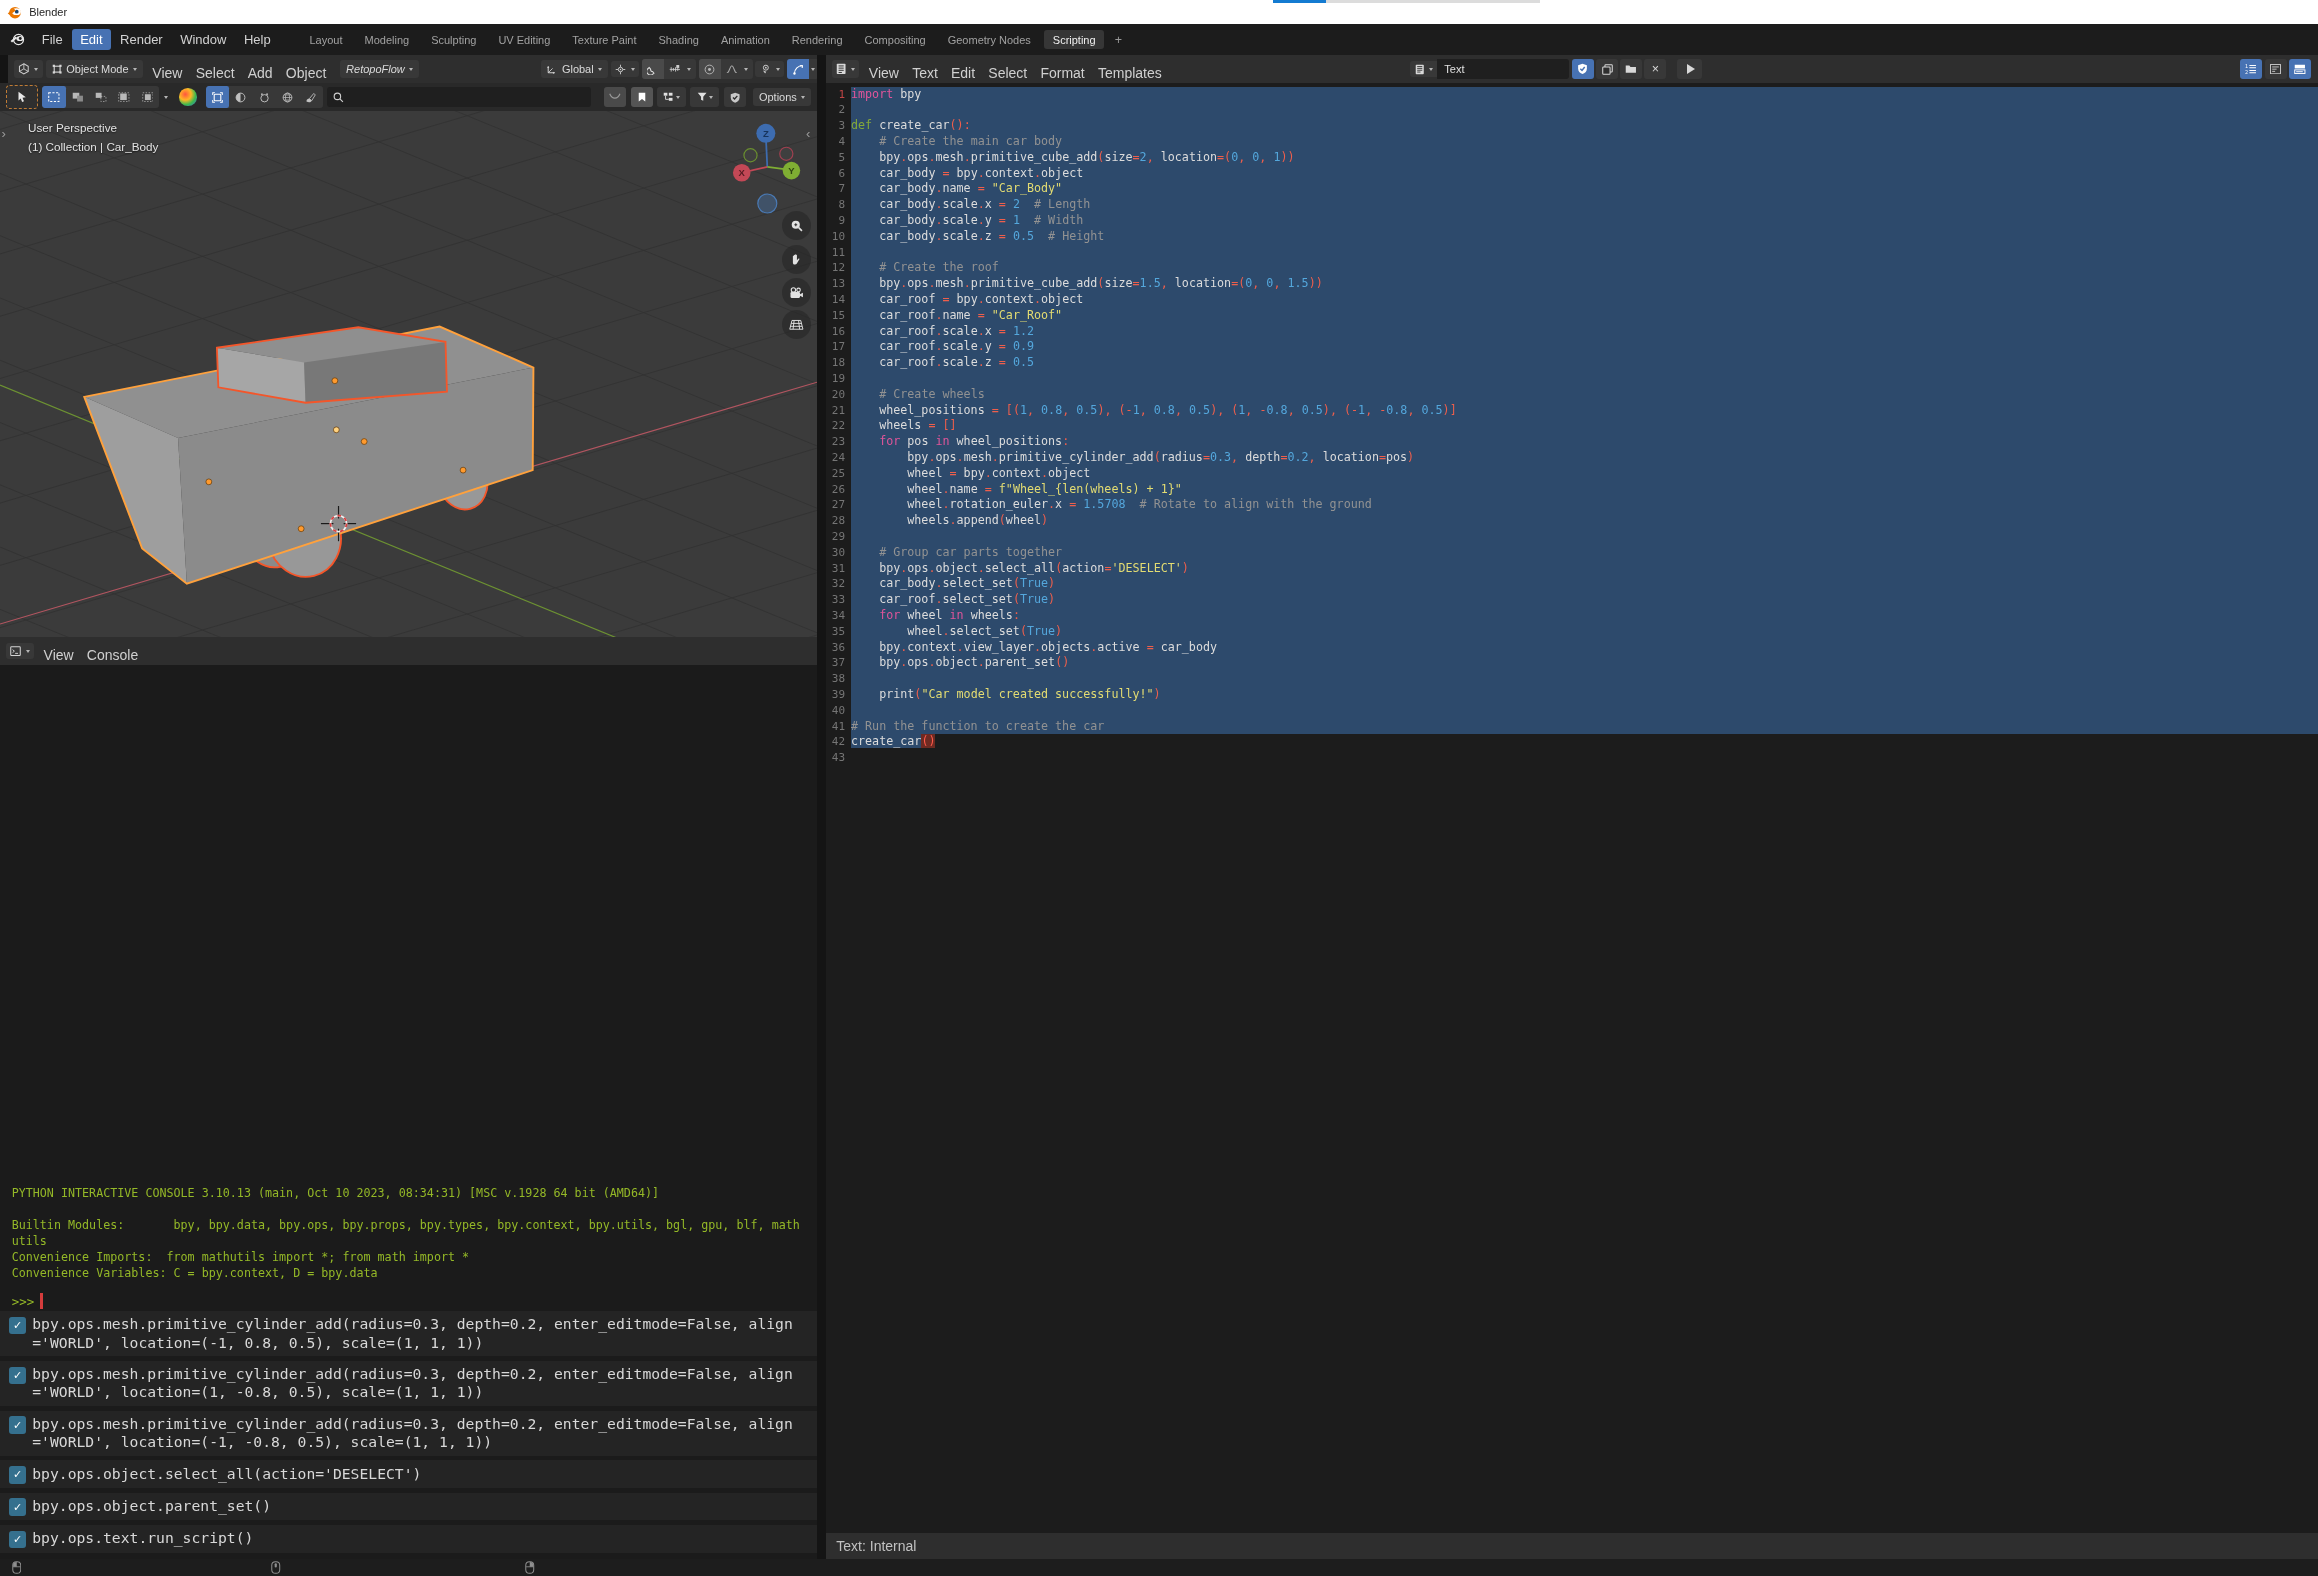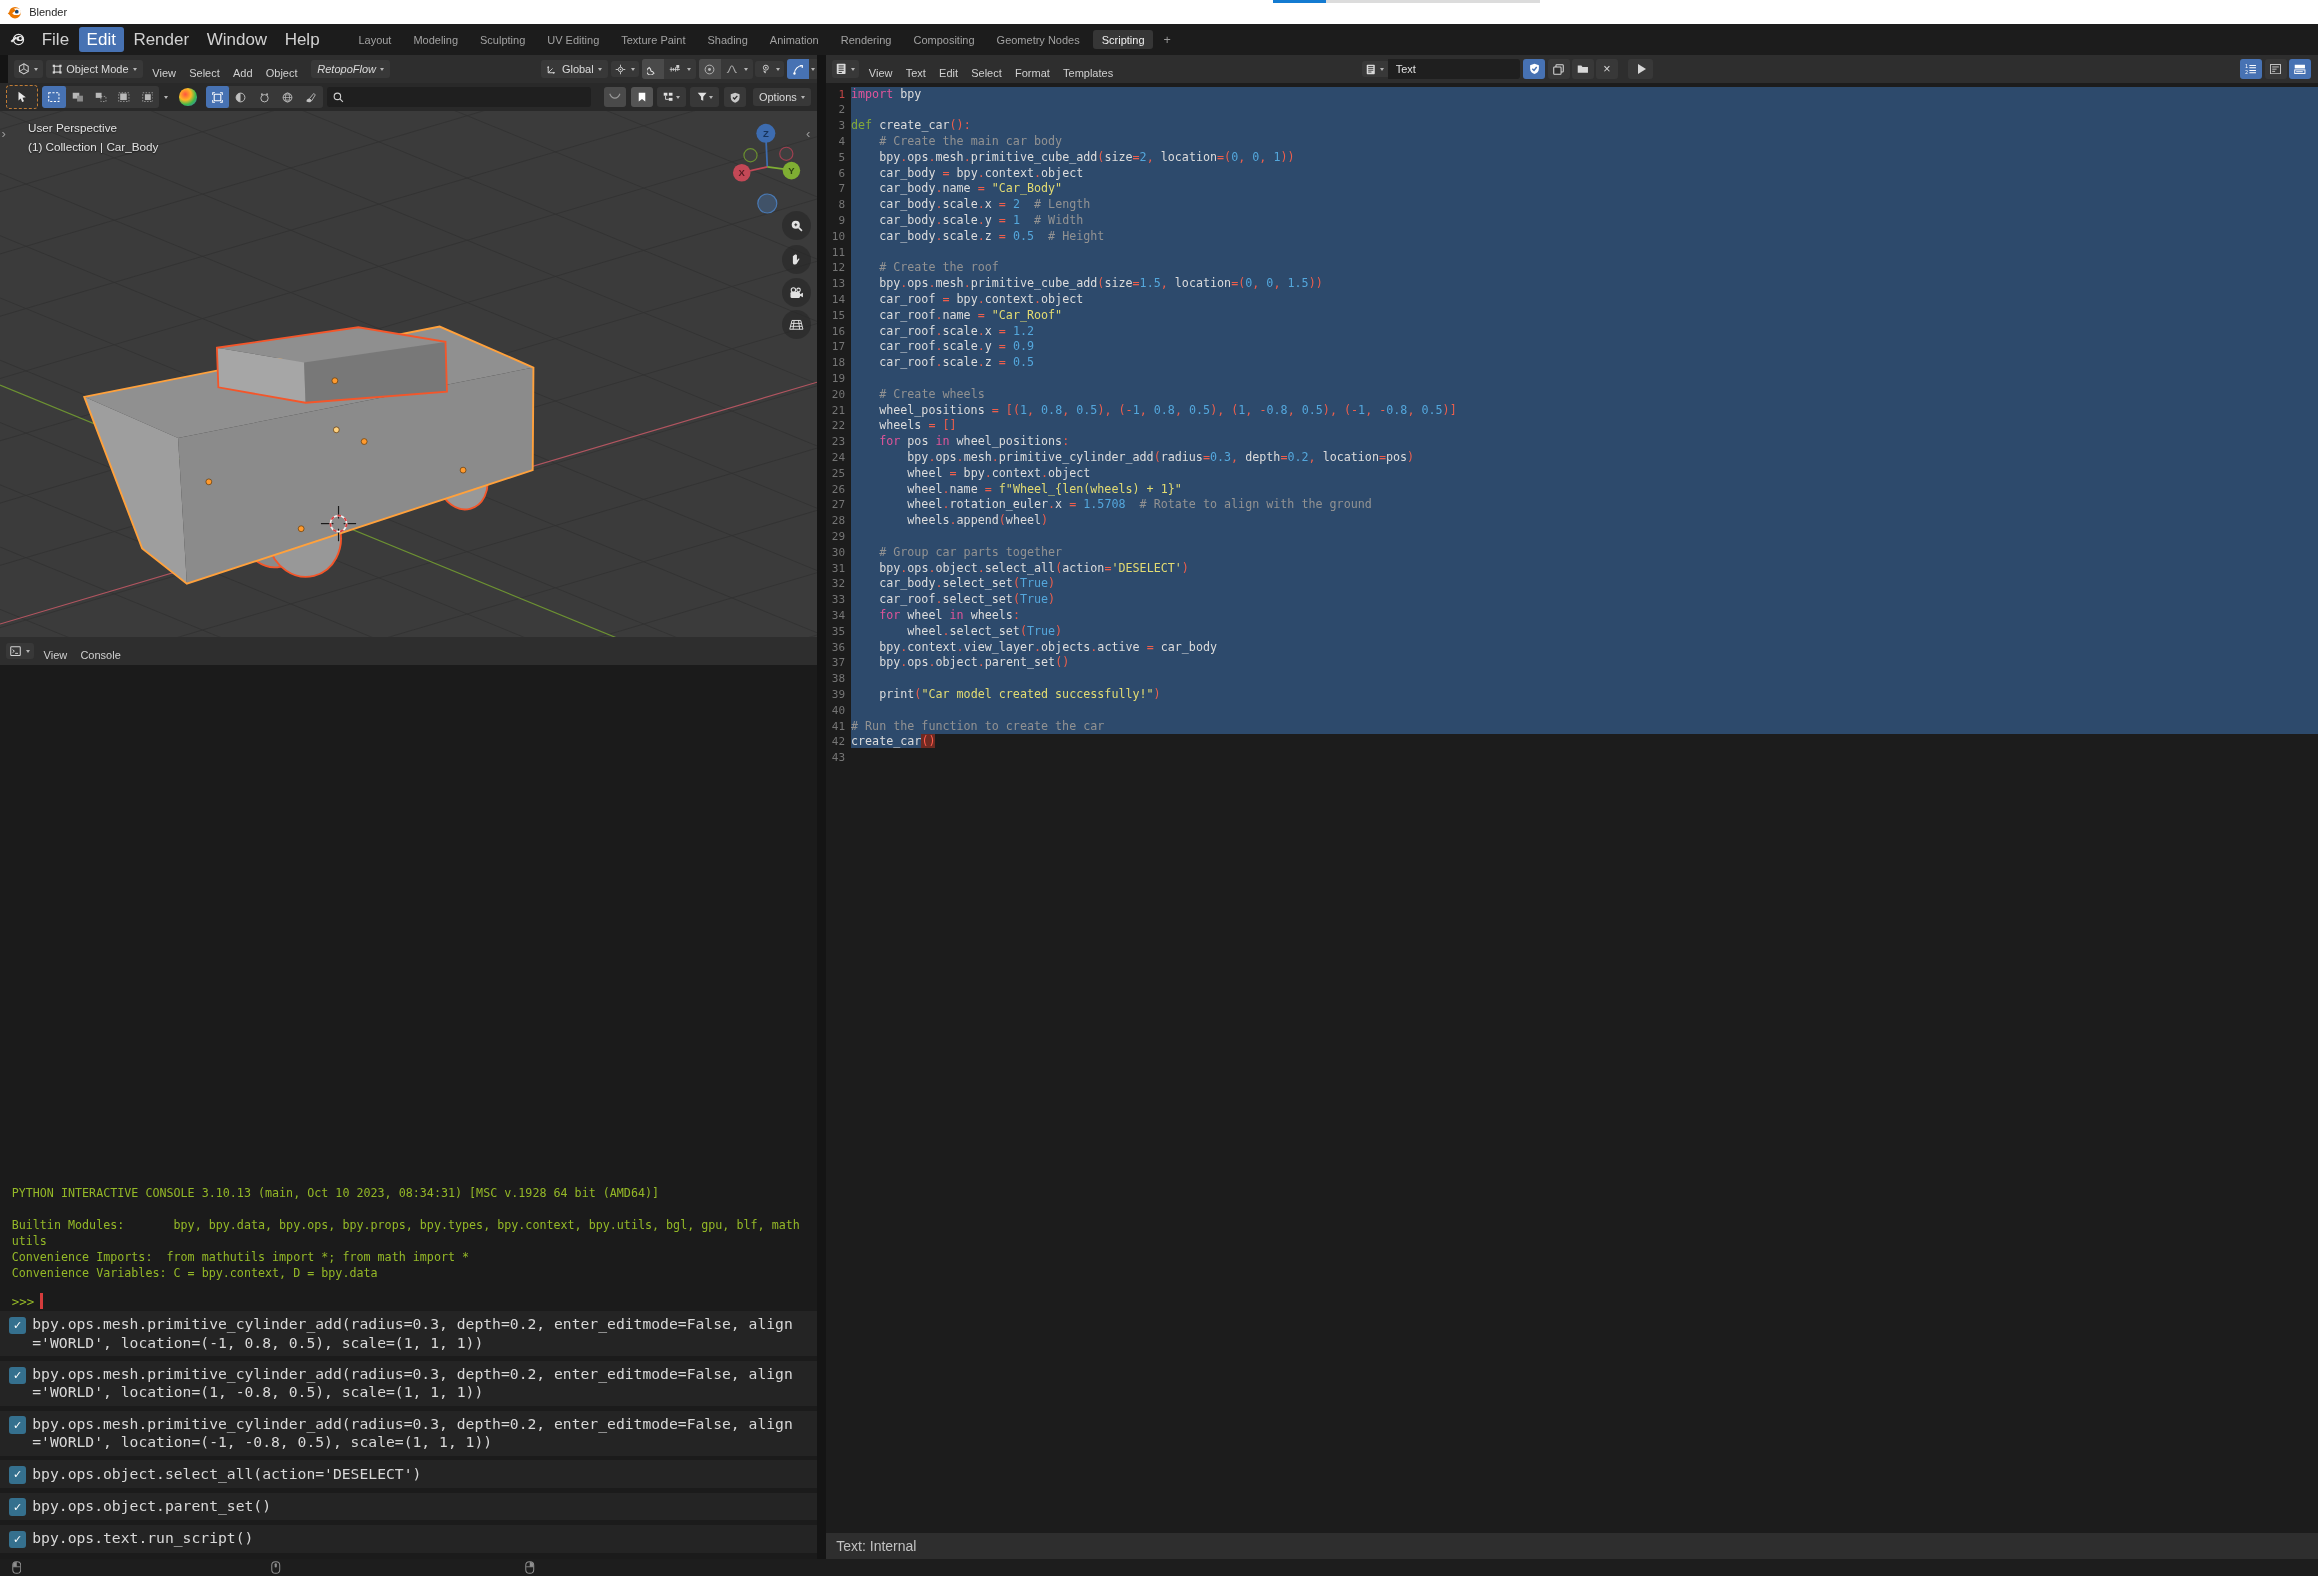--- a/index.html
+++ b/index.html
@@ -8,33 +8,33 @@
   #stage { position:relative; width:2319px; height:1577px; }
 
   
   #titlebar { left:0; top:0; width:2319px; height:24px; background:#ffffff; display:flex; align-items:center; padding-left:7.3px; gap:5.9px; }
   #titlebar .t { font-size:11px; color:#1f1f1f; }
   #progress-track { left:1273px; top:0; width:267px; height:2.9px; background:#dcdcdc; }
   #progress-fill { width:53px; height:2.9px; background:#147bd1; }
 
   
   #menubar { left:0; top:24px; width:2319px; height:31px; background:#1c1c1c; display:flex; align-items:center; padding-left:8.8px; }
-  .menu-item { font-size:17px; color:#d2d2d2; padding:2.9px 8px; border-radius:2.9px; margin-right:1.5px; cursor:default; }
+  .menu-item { font-size:13px; color:#d2d2d2; padding:2.9px 8px; border-radius:2.9px; margin-right:1.5px; cursor:default; }
   .menu-item.active { background:#4772b3; color:#fff; }
   #workspace-tabs { display:flex; align-items:center; margin-left:20.5px; }
   .ws-tab { font-size:11px; color:#a2a2a2; padding:3.7px 8.8px; margin-right:4.4px; border-radius:2.9px; white-space:nowrap; }
   .ws-tab.active { background:#363636; color:#f0f0f0; }
   .ws-add { color:#9a9a9a; font-size:12.5px; padding:0 5.9px; }
 
   
   .hdr { background:#2e2e2e; display:flex; align-items:center; }
   #vp-header  { left:8px;    top:55px; width:817px; height:28px; padding-left:5.9px; gap:2.9px; }
   #ed-header  { left:826px; top:55px; width:1492px; height:28px; padding-left:5.9px; }
   #vp-toolrow { left:0; top:83px; width:817px; height:28px; background:#292929; display:flex; align-items:center; padding-left:5.9px; gap:4.4px; }
-  .hmenu { font-size:11px; color:#d0d0d0; padding:2.9px 6.6px; border-radius:2.2px;margin-top:8px; }
+  .hmenu { font-size:14px; color:#d0d0d0; padding:2.9px 6.6px; border-radius:2.2px;margin-top:8px; }
   .btn { background:#383838; border-radius:2.9px; display:flex; align-items:center; gap:4.4px; padding:2.9px 5.9px; font-size:11px; color:#dadada; }
   .chev { width:0; height:0; border:2.9px solid transparent; border-top:3.7px solid #b5b5b5; margin-top:2.9px; }
   .ibtn { width:22px; height:20.5px; background:#383838; display:flex; align-items:center; justify-content:center; border-radius:2.9px; }
   .igrp { display:flex; background:#383838; border-radius:2.9px; overflow:hidden; align-items:center; }
   .igrp .ibtn { border-radius:0; background:transparent; }
   .blue { background:#4772b3 !important; }
   .tool-btn { width:23.4px; height:22px; display:flex; align-items:center; justify-content:center; background:transparent; }
   .tool-btn.on { background:#4772b3; border-radius:2.2px; }
   #active-tool { width:32px; height:23.4px; border:1.5px dashed #c07c35; border-radius:3.7px; background:#2f2f2f; display:flex; align-items:center; justify-content:center; }
   #vp-search { width:264px; height:20.5px; background:#1f1f1f; border-radius:2.9px; display:flex; align-items:center; padding-left:5.9px; gap:4.4px; }

